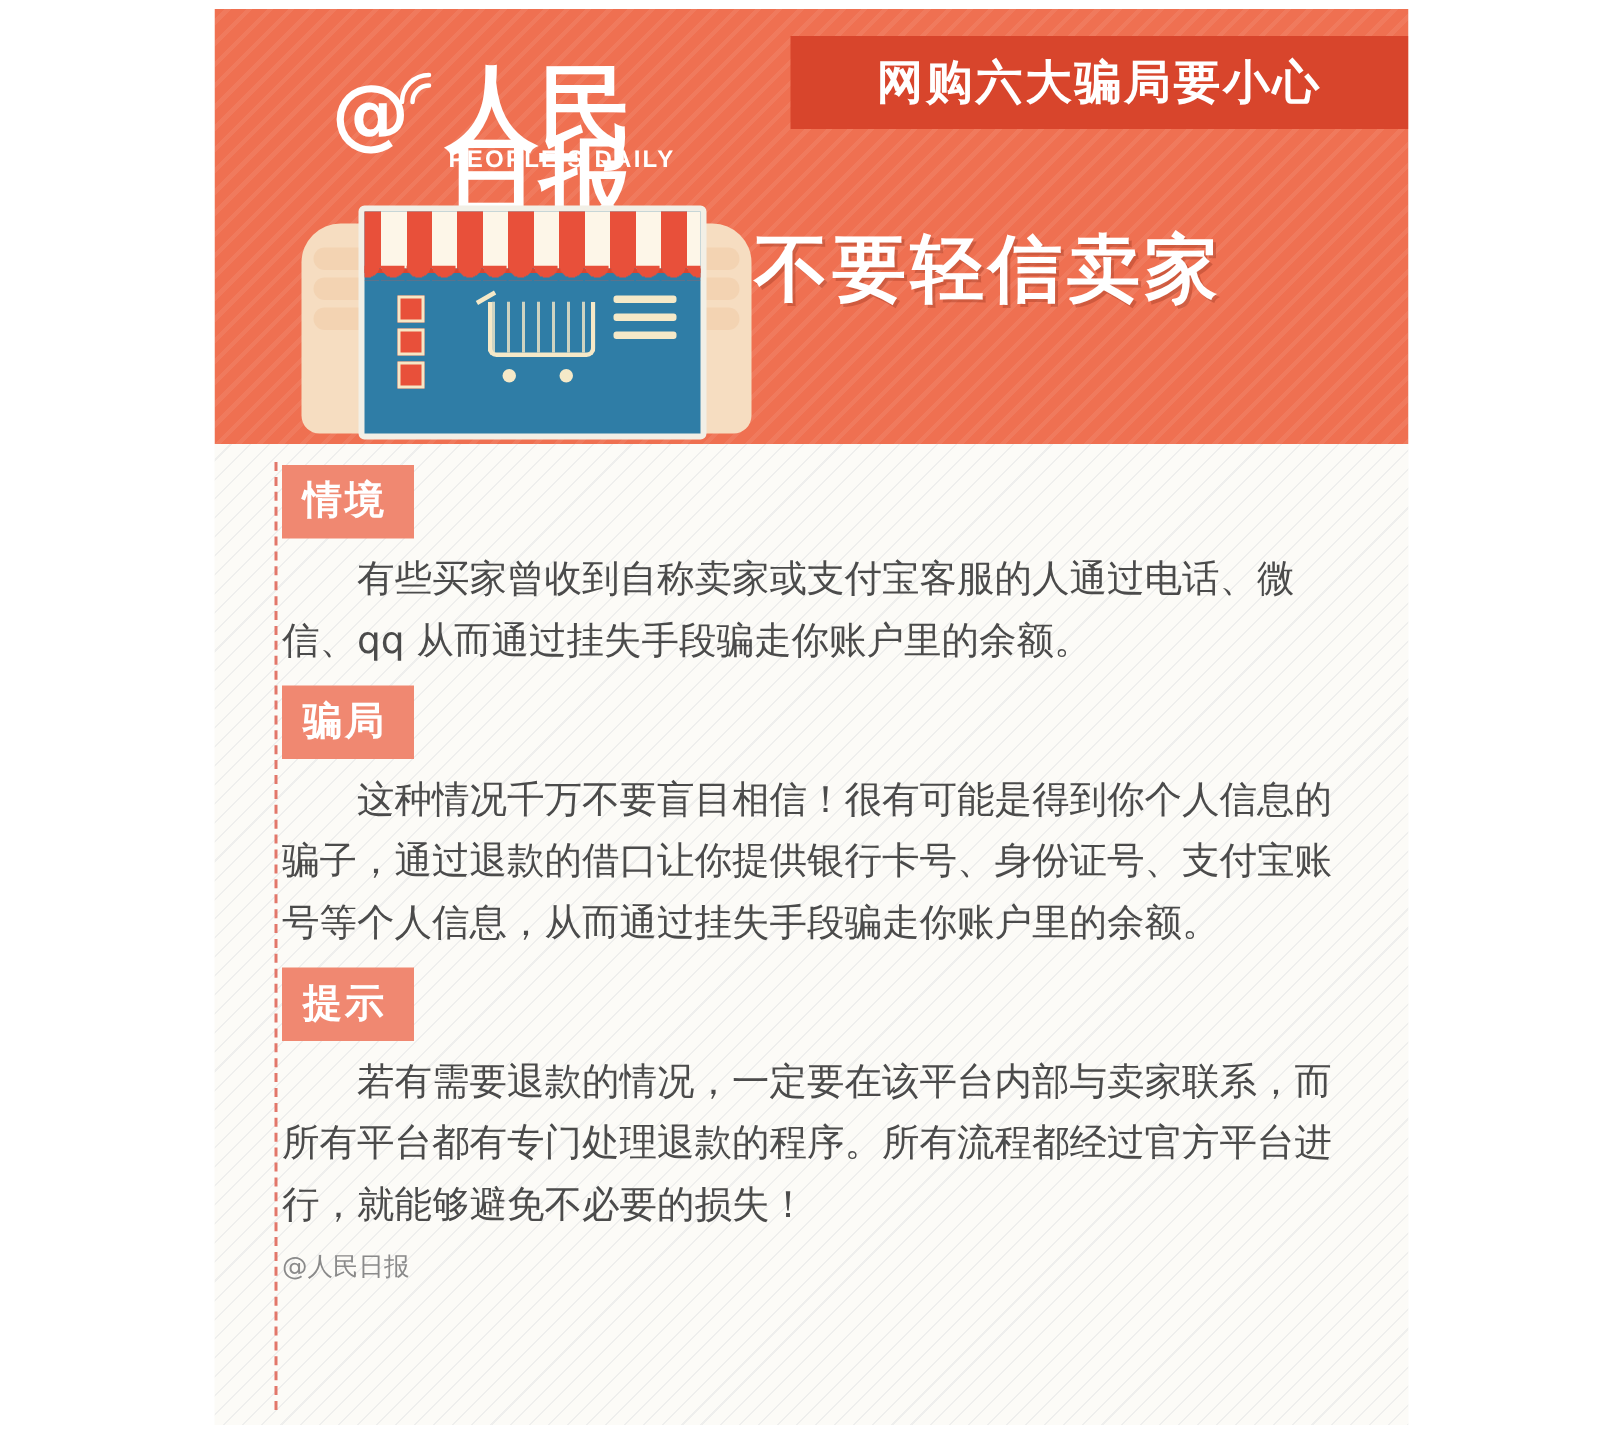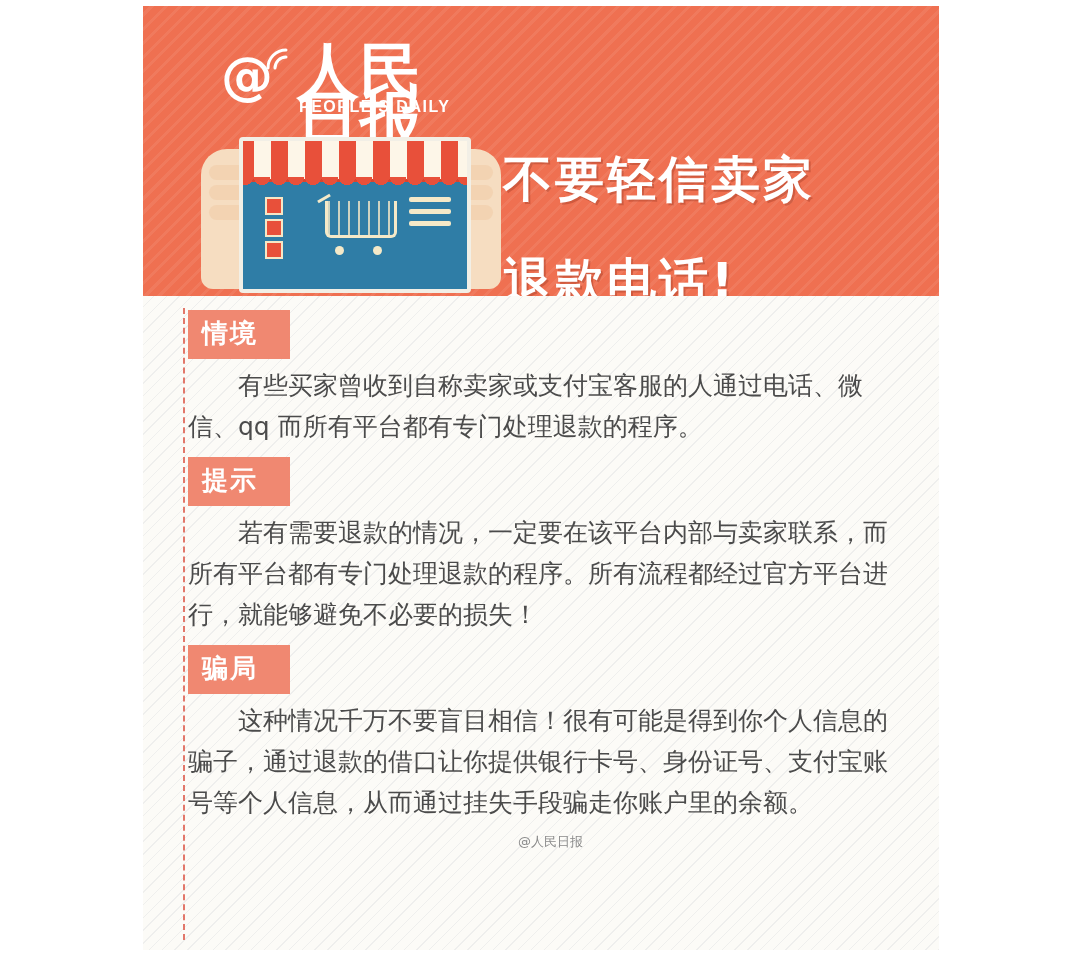--- a/index.html
+++ b/index.html
@@ -290,39 +290,39 @@
     right: 26px;
   }
 
   .sec-label {
     display: inline-block;
     background: #f08871;
     color: #ffffff;
     font-size: 26px;
     font-weight: bold;
     letter-spacing: 2px;
-    padding: 6px 32px 8px 14px;
+    padding: 6px 18px 8px 14px;
     font-family: "DejaVu Sans", sans-serif;
     margin-bottom: 6px;
   }
   .para {
     color: #4b4b4b;
     font-size: 25px;
     line-height: 41px;
     text-indent: 50px;
     letter-spacing: 0px;
     font-family: "DejaVu Sans", sans-serif;
     margin: 0 0 10px 0;
     padding-right: 6px;
   }
   .credit {
     margin-top: 10px;
-    text-align: center;
+    text-align: left;
     color: #8a8a8a;
-    font-size: 13px;
+    font-size: 17px;
     font-family: "DejaVu Sans", sans-serif;
   }
 </style>
 </head>
 <body>
 
 <div class="page">
   <div class="poster">
 
     <div class="header">
@@ -362,43 +362,45 @@
             <div class="cart-wheel w2"></div>
           </div>
           <div class="lines">
             <div></div>
               <div></div>
               <div></div>
           </div>
         </div>
       </div>
 
+      <div class="banner">
+        <span class="banner-text">网购六大骗局要小心</span>
+      </div>
       <div class="headline">
         <div>不要轻信卖家</div>
-        <div>退款电话!</div>
       </div>
     </div>
 
     <div class="body">
       <div class="dashed-rail"></div>
       <div class="content">
 
         <div>
           <div class="sec-label">情境</div>
-          <p class="para">有些买家曾收到自称卖家或支付宝客服的人通过电话、微信、qq 而所有平台都有专门处理退款的程序。</p>
+          <p class="para">有些买家曾收到自称卖家或支付宝客服的人通过电话、微信、qq 从而通过挂失手段骗走你账户里的余额。</p>
+        </div>
+
+        <div>
+          <div class="sec-label">骗局</div>
+          <p class="para">这种情况千万不要盲目相信！很有可能是得到你个人信息的骗子，通过退款的借口让你提供银行卡号、身份证号、支付宝账号等个人信息，从而通过挂失手段骗走你账户里的余额。</p>
         </div>
 
         <div>
           <div class="sec-label">提示</div>
           <p class="para">若有需要退款的情况，一定要在该平台内部与卖家联系，而所有平台都有专门处理退款的程序。所有流程都经过官方平台进行，就能够避免不必要的损失！</p>
         </div>
 
-        <div>
-          <div class="sec-label">骗局</div>
-          <p class="para">这种情况千万不要盲目相信！很有可能是得到你个人信息的骗子，通过退款的借口让你提供银行卡号、身份证号、支付宝账号等个人信息，从而通过挂失手段骗走你账户里的余额。</p>
-        </div>
-
         <div class="credit">@人民日报</div>
       </div>
     </div>
 
   </div>
 </div>
 
 </body></html>

